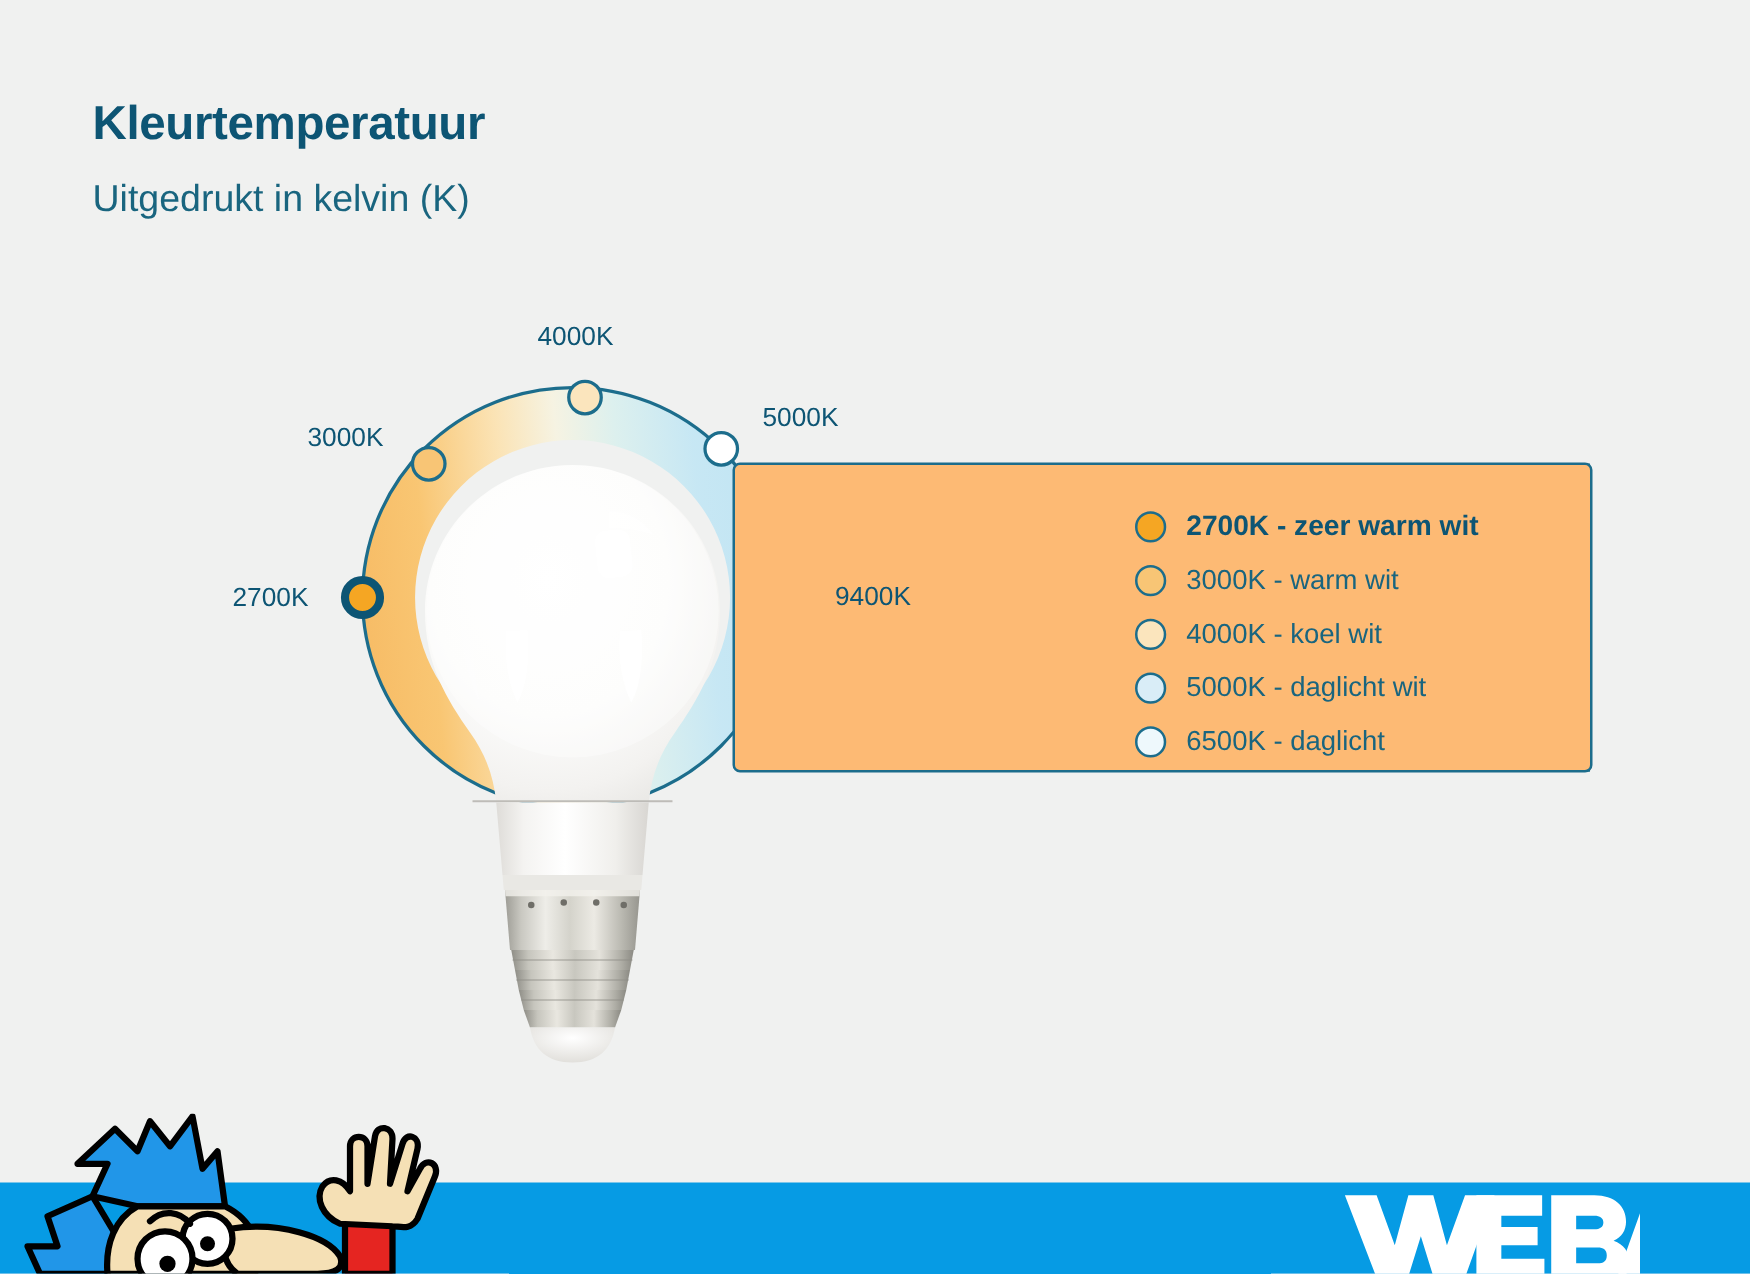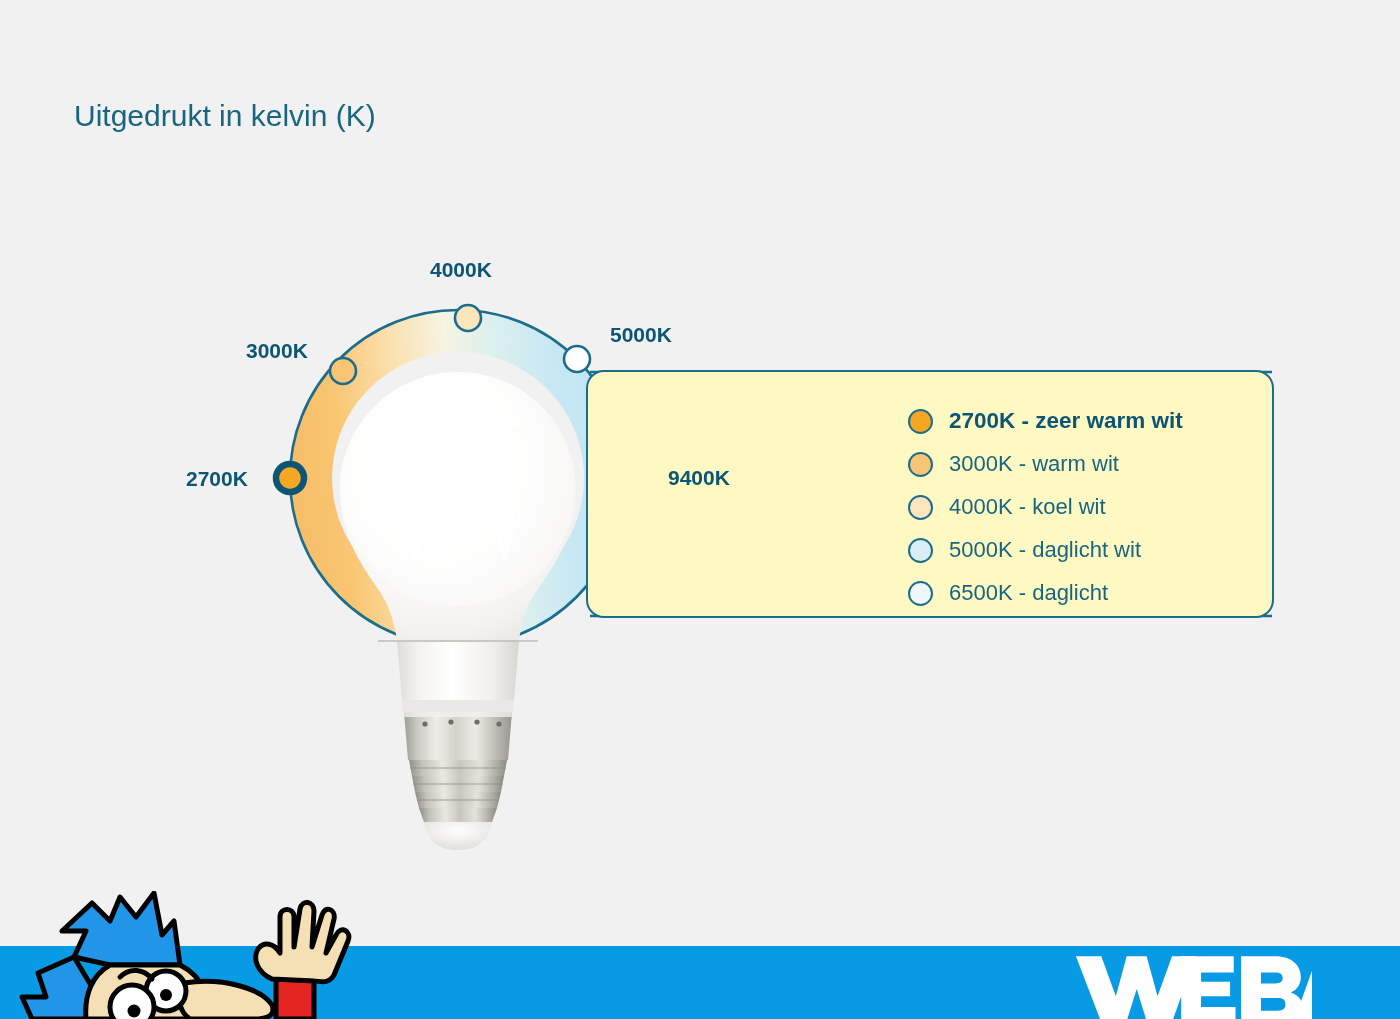--- a/index.html
+++ b/index.html
@@ -29,23 +29,23 @@
     position: absolute; left: 0; top: 0;
     width: 1400px; height: 946px;
   }
   #diagram-svg { position: absolute; left: 0; top: 0; }
 
   
   #legend-panel {
     position: absolute;
     left: 586px; top: 370px;
     width: 688px; height: 248px;
-    background: #fef9c3;
+    background: #fdba74;
     border: 2.4px solid #1c6d8c;
-    border-radius: 18px;
+    border-radius: 6px;
     z-index: 3;
   }
   #legend-list {
     position: absolute;
     left: 320px; top: 30px;
     display: flex; flex-direction: column;
     gap: 5px;
   }
   .legend-row {
     display: flex; align-items: center;
@@ -65,21 +65,21 @@
   }
   .legend-row.active .legend-label {
     font-weight: bold;
     color: #0d5574;
     font-size: 22.5px;
   }
 
   
   .k-label {
     position: absolute;
-    font-size: 21px; font-weight: bold;
+    font-size: 21px; font-weight: normal;
     color: #0d5574;
     white-space: nowrap;
     z-index: 4;
   }
   #k-2700 { left: 186px; top: 467px; }
   #k-3000 { left: 246px; top: 339px; }
   #k-4000 { left: 430px; top: 258px; }
   #k-5000 { left: 610px; top: 323px; }
   #k-6500 { left: 668px; top: 466px; }
 
@@ -100,20 +100,21 @@
     position: absolute;
     left: 14px; bottom: 0;
     width: 340px; height: 128px;
     z-index: 7;
   }
 </style>
 </head>
 <body>
 
 <div id="header">
+  <div id="title">Kleurtemperatuur</div>
   <div id="subtitle">Uitgedrukt in kelvin (K)</div>
 </div>
 
 <div id="stage">
 
   <svg id="diagram-svg" width="1400" height="946" viewBox="0 0 1400 946">
     <defs>
 
       <linearGradient id="ringGrad" x1="0" y1="0.55" x2="1" y2="0.45">
         <stop offset="0.00" stop-color="#f7bb63"></stop>

